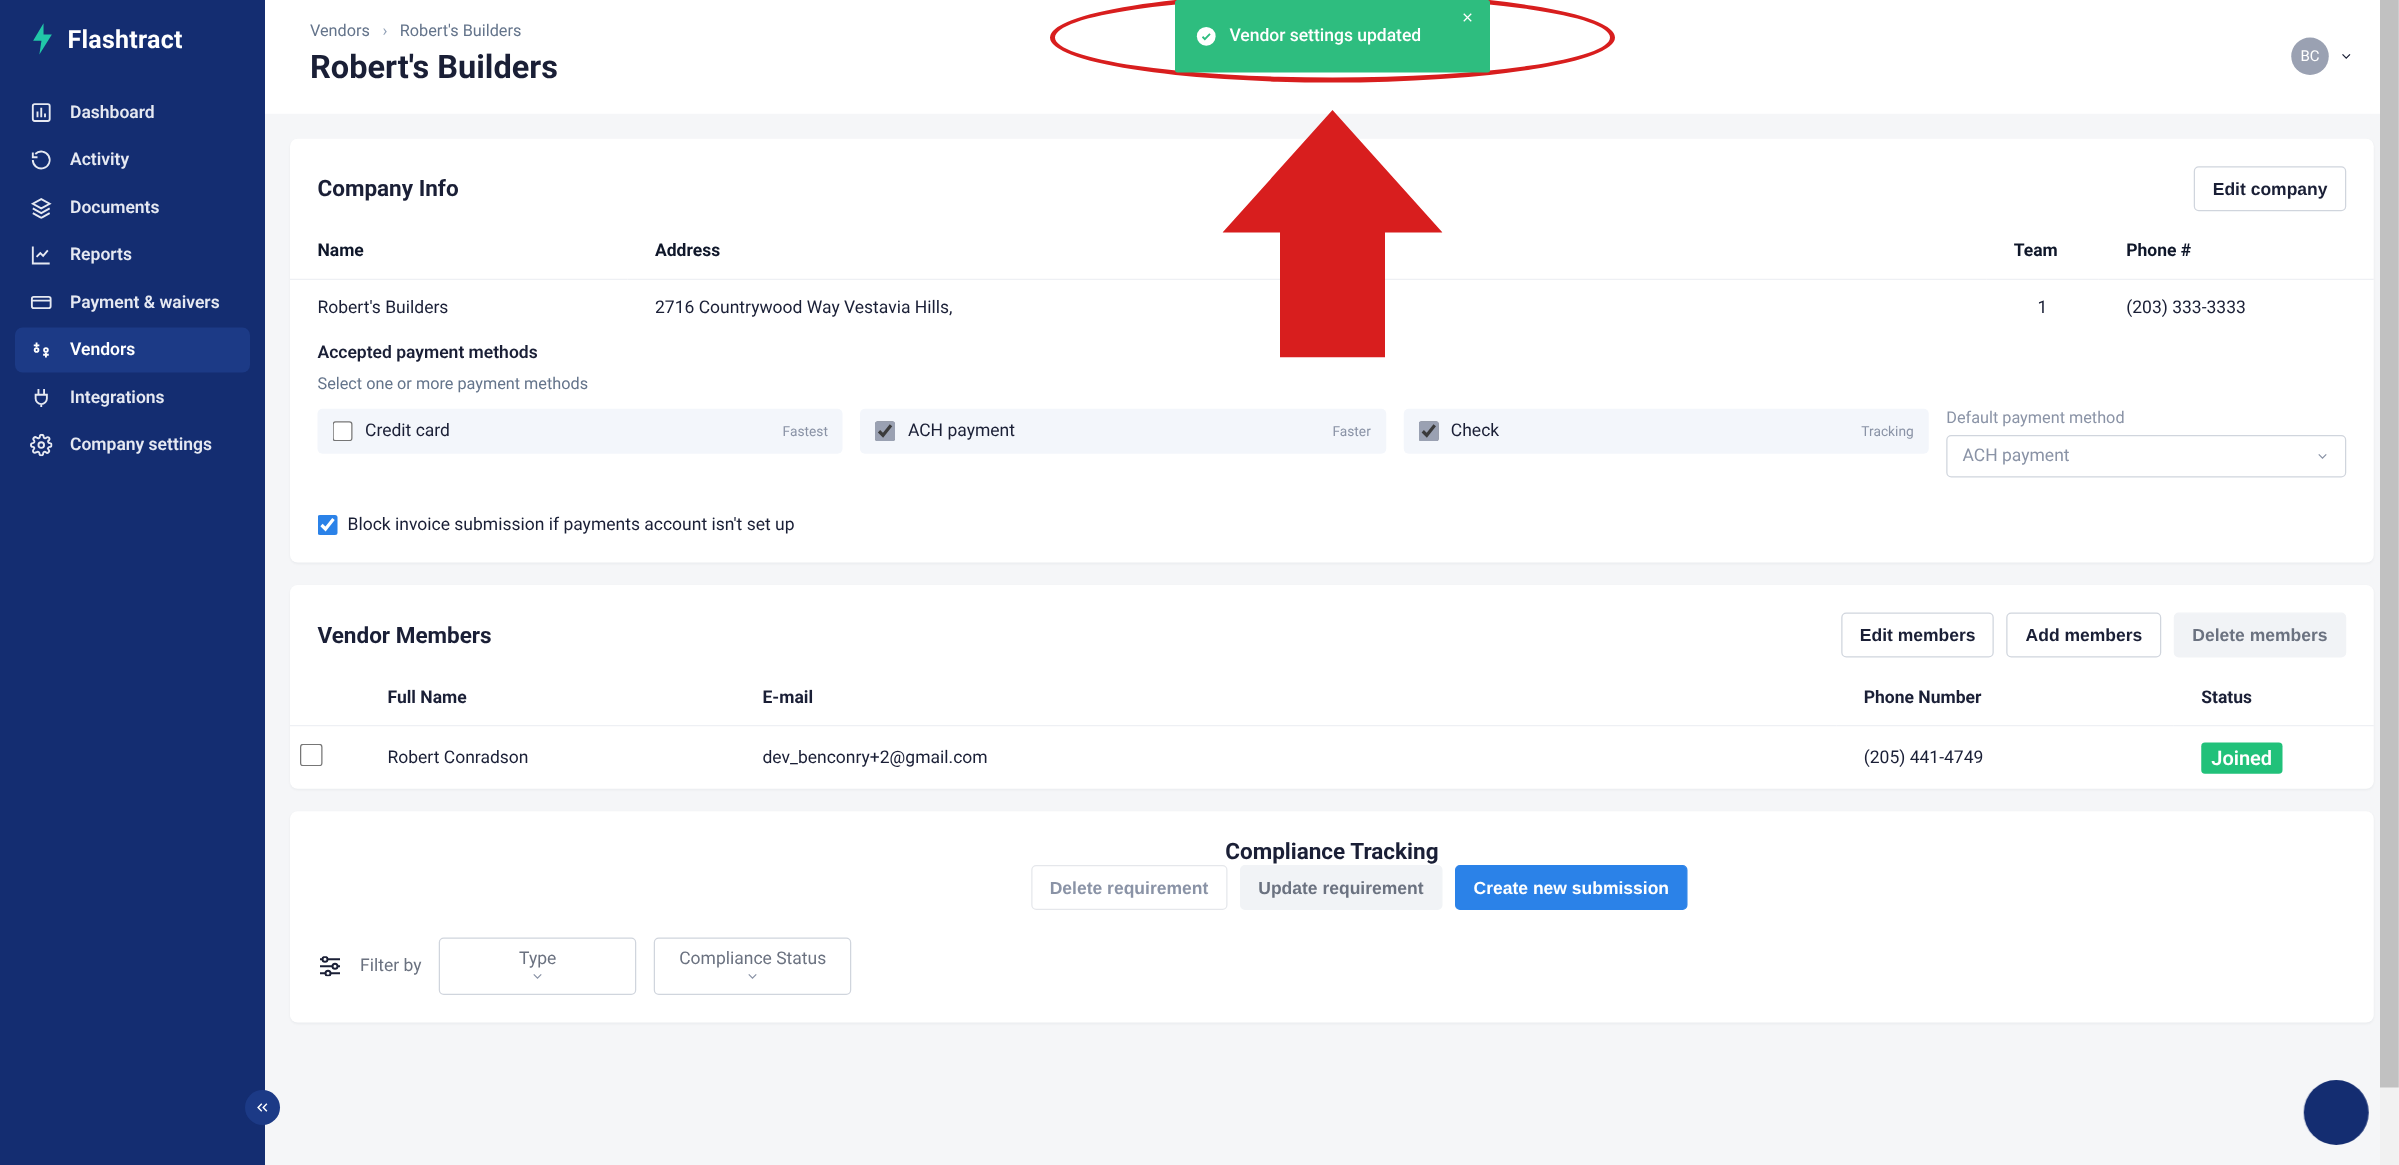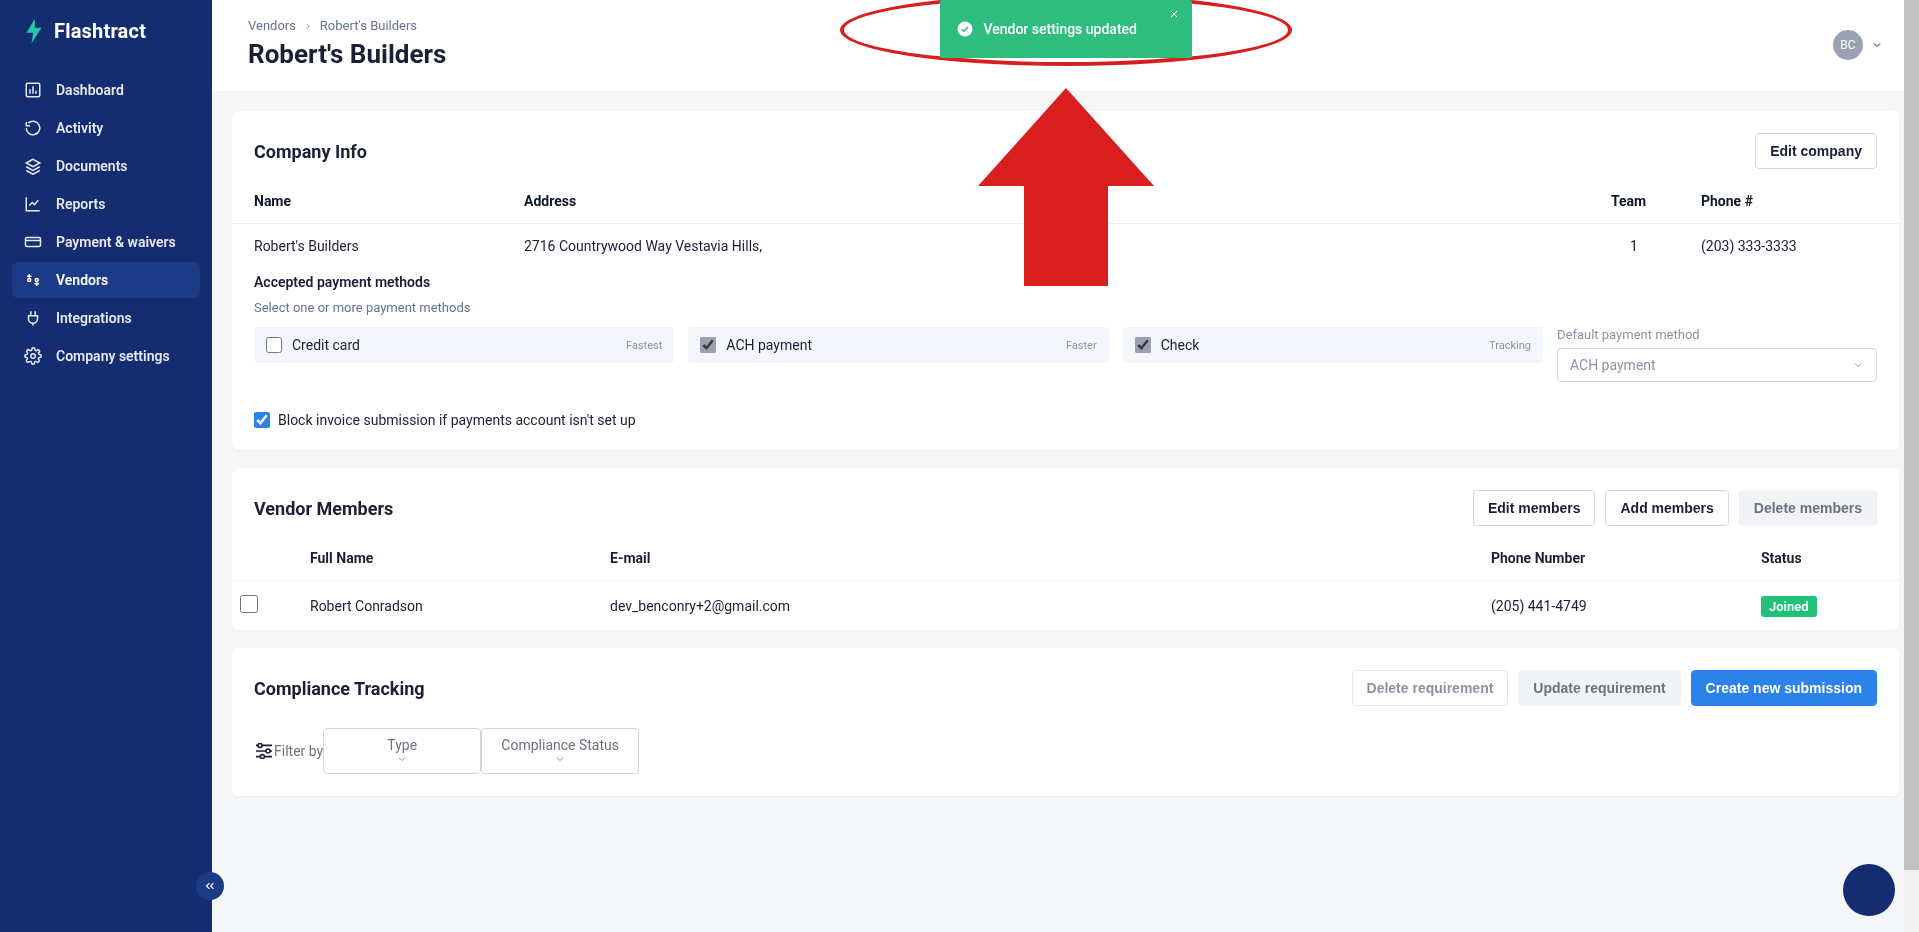--- a/index.html
+++ b/index.html
@@ -114,26 +114,26 @@
 .block-row { margin-top: 30px; display: flex; align-items: center; gap: 8px; color: #1a1f36; }
 .block-row input { width: 16px; height: 16px; accent-color: #2b82e8; cursor: pointer; }
 
 .members-table { width: 100%; border-collapse: collapse; }
 .members-table th, .members-table td { text-align: left; padding: 14px 22px; font-size: 14px; }
 .members-table th { font-weight: 700; }
 .members-table tbody tr { border-top: 1px solid #eef0f4; }
 .members-table td.checkbox-cell, .members-table th.checkbox-cell { width: 56px; padding-left: 8px; }
 .members-table input[type=checkbox] { width: 18px; height: 18px; cursor: pointer; }
 .badge {
-  font-size: 13px; font-weight: 600; color: #fff; background: #21c17a;
+  font-size: 16px; font-weight: 600; color: #fff; background: #21c17a;
   padding: 3px 8px; border-radius: 3px;
 }
 
-.compliance-header { display: flex; align-items: center; justify-content: space-between; padding: 22px; }
-.filter-row { display: flex; align-items: center; padding: 0 22px 22px; }
+.compliance-header { display: flex; align-items: center; justify-content: space-between; padding: 22px; flex-direction: column; }
+.filter-row { display: flex; align-items: center; gap: 14px; padding: 0 22px 22px; }
 .filter-icon { width: 20px; height: 16px; }
 .filter-label { color: #6b7280; font-size: 14px; }
 .mini-select {
   min-width: 158px; border: 1px solid #d0d5dd; border-radius: 4px; background: #fff;
   padding: 8px 4px; display: flex; align-items: center; justify-content: space-between;
   cursor: pointer; color: #6b7280; font-size: 14px; flex-direction: column;
 }
 
 
 .toast {

